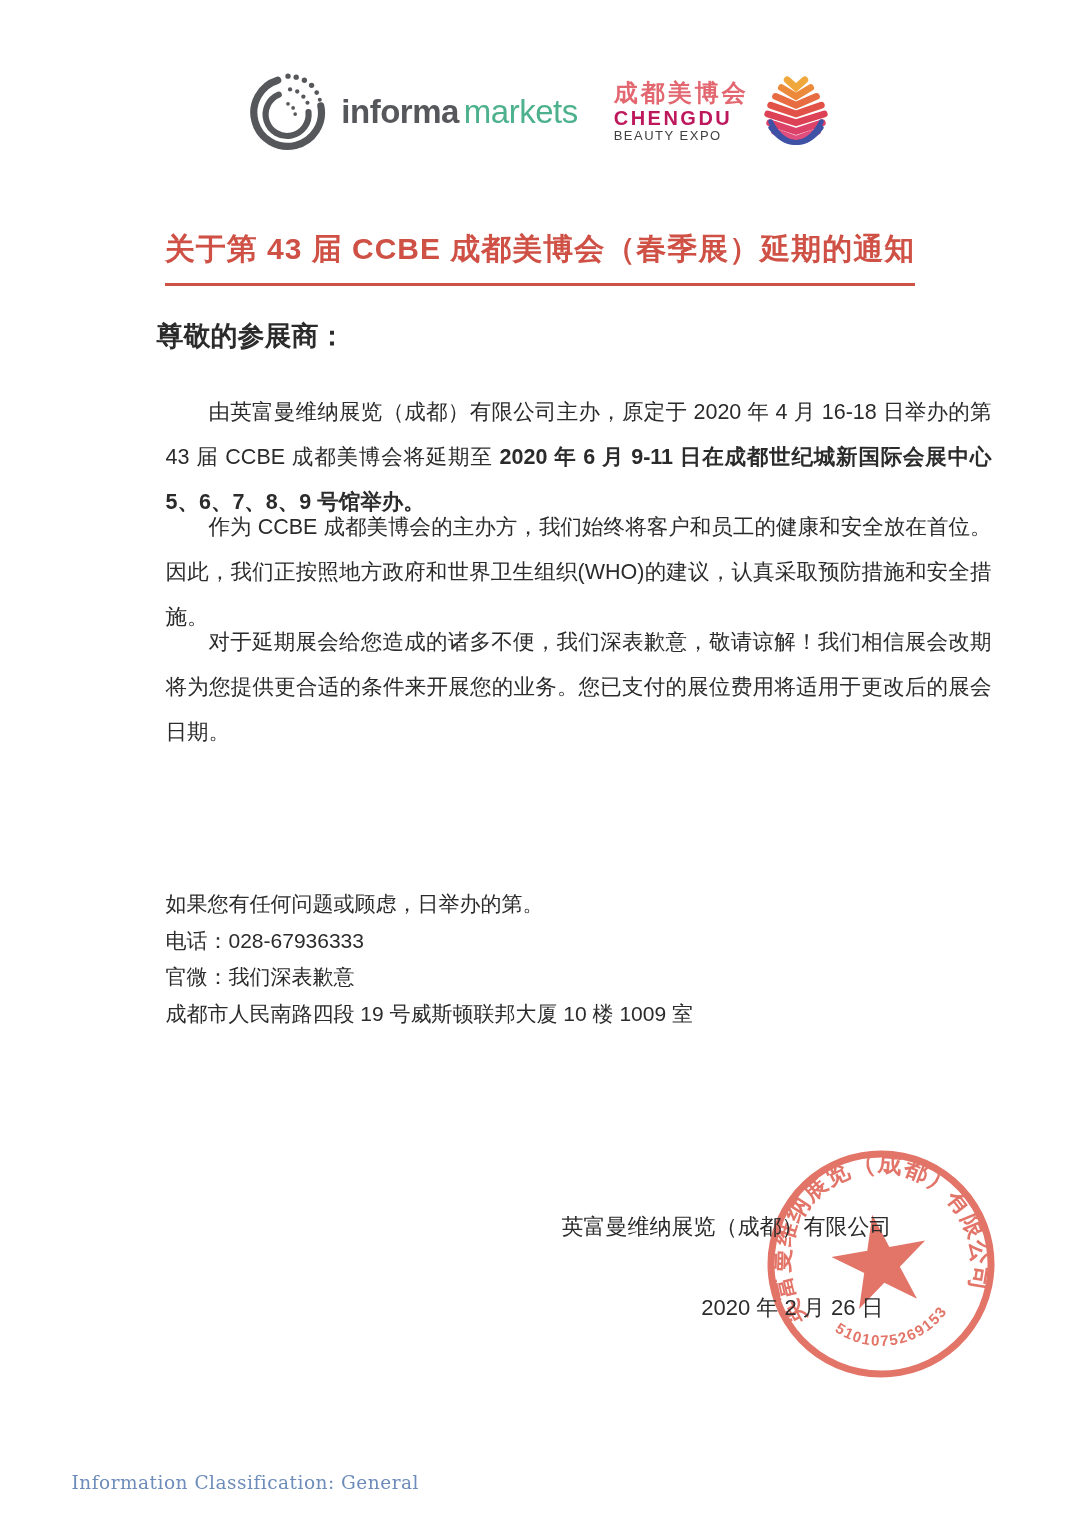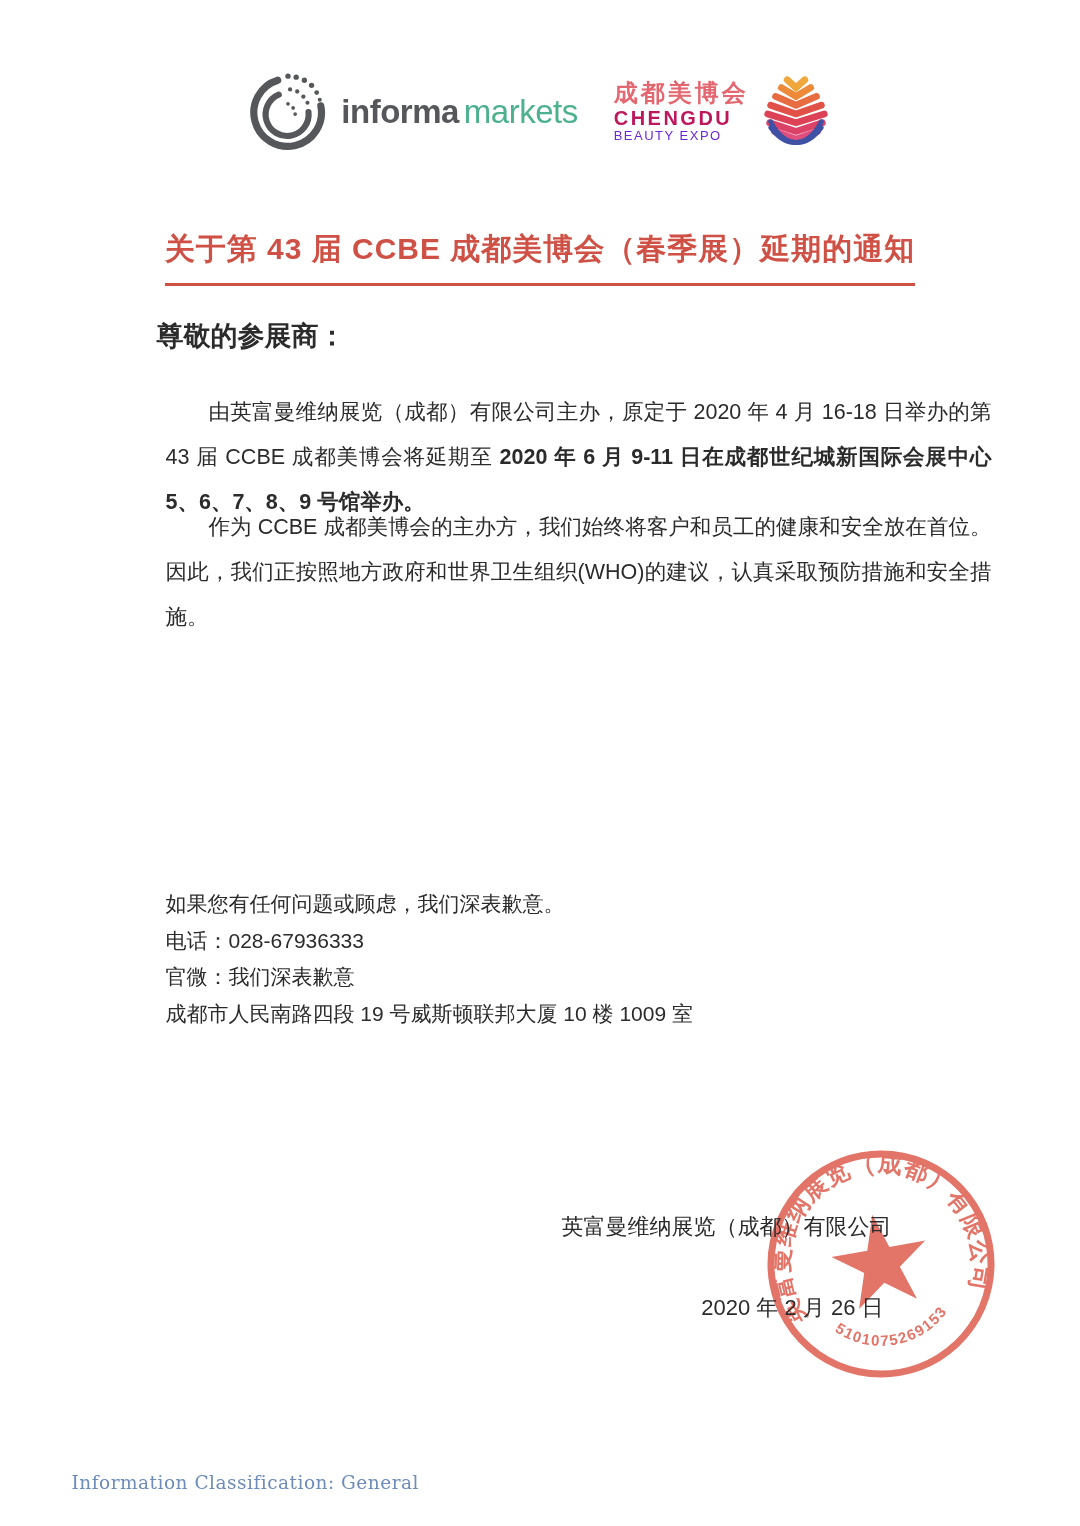--- a/index.html
+++ b/index.html
@@ -15,21 +15,21 @@
            display:flex; justify-content:center; align-items:center; gap:36px; }
   .informa { display:flex; align-items:center; gap:12px; }
   .informa-icon svg { display:block; }
   .informa-words { font-size:33px; letter-spacing:-0.5px; white-space:nowrap; }
   .informa-word { font-weight:bold; color:#55575a; }
   .markets-word { color:#4cb18c; margin-left:5px; }
   .expo { display:flex; align-items:center; gap:10px; }
   .expo-text { display:flex; flex-direction:column; line-height:1.12; }
   .expo-cn  { font-size:24px; font-weight:bold; color:#e26770; letter-spacing:3px; white-space:nowrap; }
   .expo-en1 { font-size:20px; font-weight:bold; color:#be185d; letter-spacing:2.5px; }
-  .expo-en2 { font-size:13px; color:#6d28d9; letter-spacing:1.5px; }
+  .expo-en2 { font-size:13px; color:#404040; letter-spacing:1.5px; }
   .expo-icon svg { display:block; }
 
   
   .title { position:absolute; top:229px; left:0; width:100%; text-align:center; }
   .title span {
     font-size:30px; font-weight:bold; color:#cf5045;
     border-bottom:3px solid #cf5045; padding-bottom:18px; letter-spacing:1px;
     white-space:nowrap;
   }
 
@@ -115,23 +115,24 @@
 
   <div class="title">
     <span>关于第 43 届 CCBE 成都美博会（春季展）延期的通知</span>
   </div>
 
   <div class="salutation">尊敬的参展商：</div>
 
   <div class="para p1"><span>由英富曼维纳展览（成都）有限公司主办，原定于 2020 年 4 月 16-18 日举办的第 43 届 CCBE 成都美博会将延期至</span><span class="bold"> 2020 年 6 月 9-11 日在成都世纪城新国际会展中心 5、6、7、8、9 号馆举办。</span></div>
 
   <div class="para p2">作为 CCBE 成都美博会的主办方，我们始终将客户和员工的健康和安全放在首位。因此，我们正按照地方政府和世界卫生组织(WHO)的建议，认真采取预防措施和安全措施。</div>
+  <div class="para p3">对于延期展会给您造成的诸多不便，我们深表歉意，敬请谅解！我们相信展会改期将为您提供更合适的条件来开展您的业务。您已支付的展位费用将适用于更改后的展会日期。</div>
 
   <div class="contact">
-    <div>如果您有任何问题或顾虑，我们深表歉意。</div>
+    <div>如果您有任何问题或顾虑，日举办的第。</div>
     <div>电话：028-67936333</div>
     <div>官微：我们深表歉意</div>
     <div>成都市人民南路四段 19 号威斯顿联邦大厦 10 楼 1009 室</div>
   </div>
 
   <div class="sig-company">英富曼维纳展览（成都）有限公司</div>
   <div class="sig-date">2020 年 2 月 26 日</div>
 
   <div class="seal">
     <svg width="240" height="240" viewBox="0 0 240 240" aria-hidden="true">

